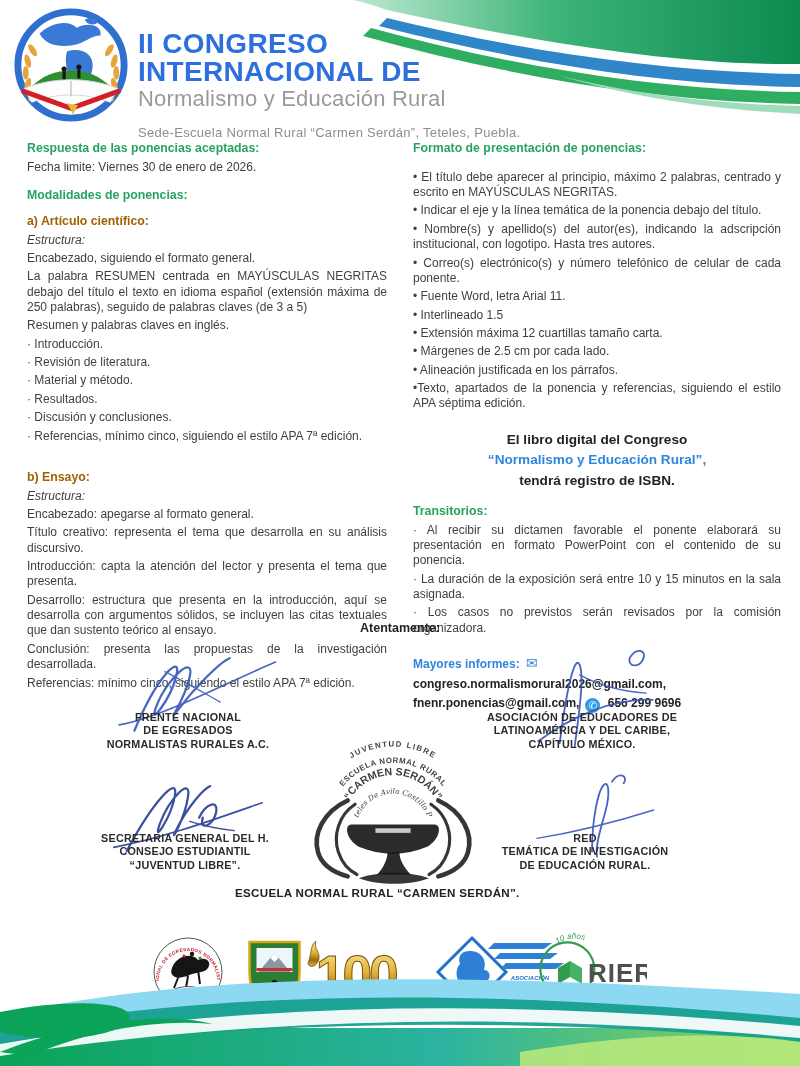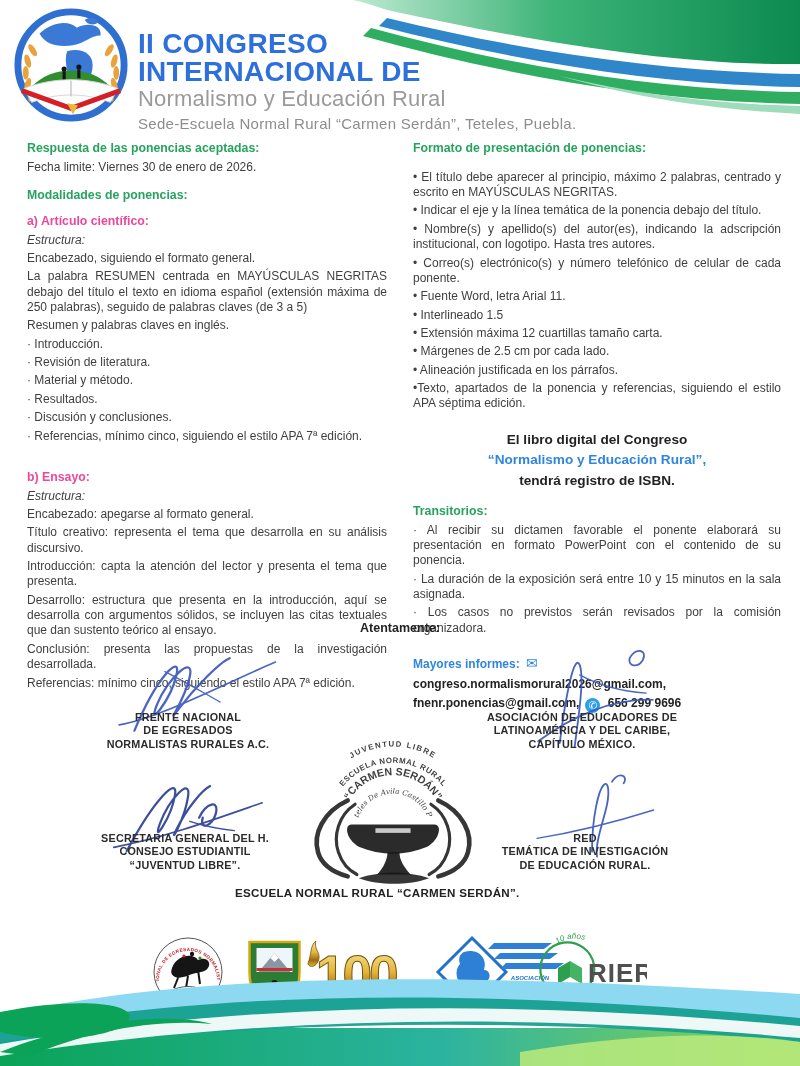--- a/index.html
+++ b/index.html
@@ -14,29 +14,29 @@
   
   .wave-top { position:absolute; top:0; right:0; width:475px; height:122px; }
   .wave-bottom { position:absolute; bottom:0; left:0; width:800px; height:112px; }
 
   
   .header { position:absolute; top:6px; left:12px; display:flex; }
   .logo-congreso { width:118px; height:118px; flex:0 0 auto; }
   .titles { margin-left:8px; padding-top:24px; }
   .t1 { font-size:28px; font-weight:bold; color:#2c6fdd; line-height:1.0; letter-spacing:.3px; }
   .t2 { font-size:22px; color:#9a9a9a; line-height:1.15; letter-spacing:.2px; }
-  .venue { font-size:15px; color:#8d8d8d; margin-top:4px; letter-spacing:.3px; }
+  .venue { font-size:13px; color:#8d8d8d; margin-top:14px; letter-spacing:.3px; }
 
   
   .col { position:absolute; top:138px; font-size:12px; line-height:1.28; text-align:justify; }
   .col.left  { left:24px;  width:366px; }
   .col.right { left:410px; width:374px; }
   p { margin:3px; }
   .hg { color:#27a35f; font-weight:bold; font-size:12.3px; text-align:left; }
-  .hb { font-weight:bold; color:#ec4899; font-size:12.3px; text-align:left; }
+  .hb { font-weight:bold; color:#a16207; font-size:12.3px; text-align:left; }
   .it { font-style:italic; } .mt10{margin-top:10px;} .mt13{margin-top:13px;} .mt26{margin-top:26px;}
 
   .libro { text-align:center; margin-top:18px; font-weight:bold; font-size:13.6px; line-height:1.5; color:#222; }
   .libro .quote { color:#2e86de; }
 
   .contact { margin-top:16px; text-align:left; font-weight:bold; color:#232323; line-height:1.6; }
   .contact .label { color:#2e86de; }
   .mail-icon { color:#2e86de; font-size:14px; padding:0 3px; font-weight:normal; }
   .phone-icon { display:inline-block; width:15px; height:15px; border-radius:50%;
     background:#2e9fe6; color:#fff; font-size:10.5px; line-height:15px; text-align:center;

